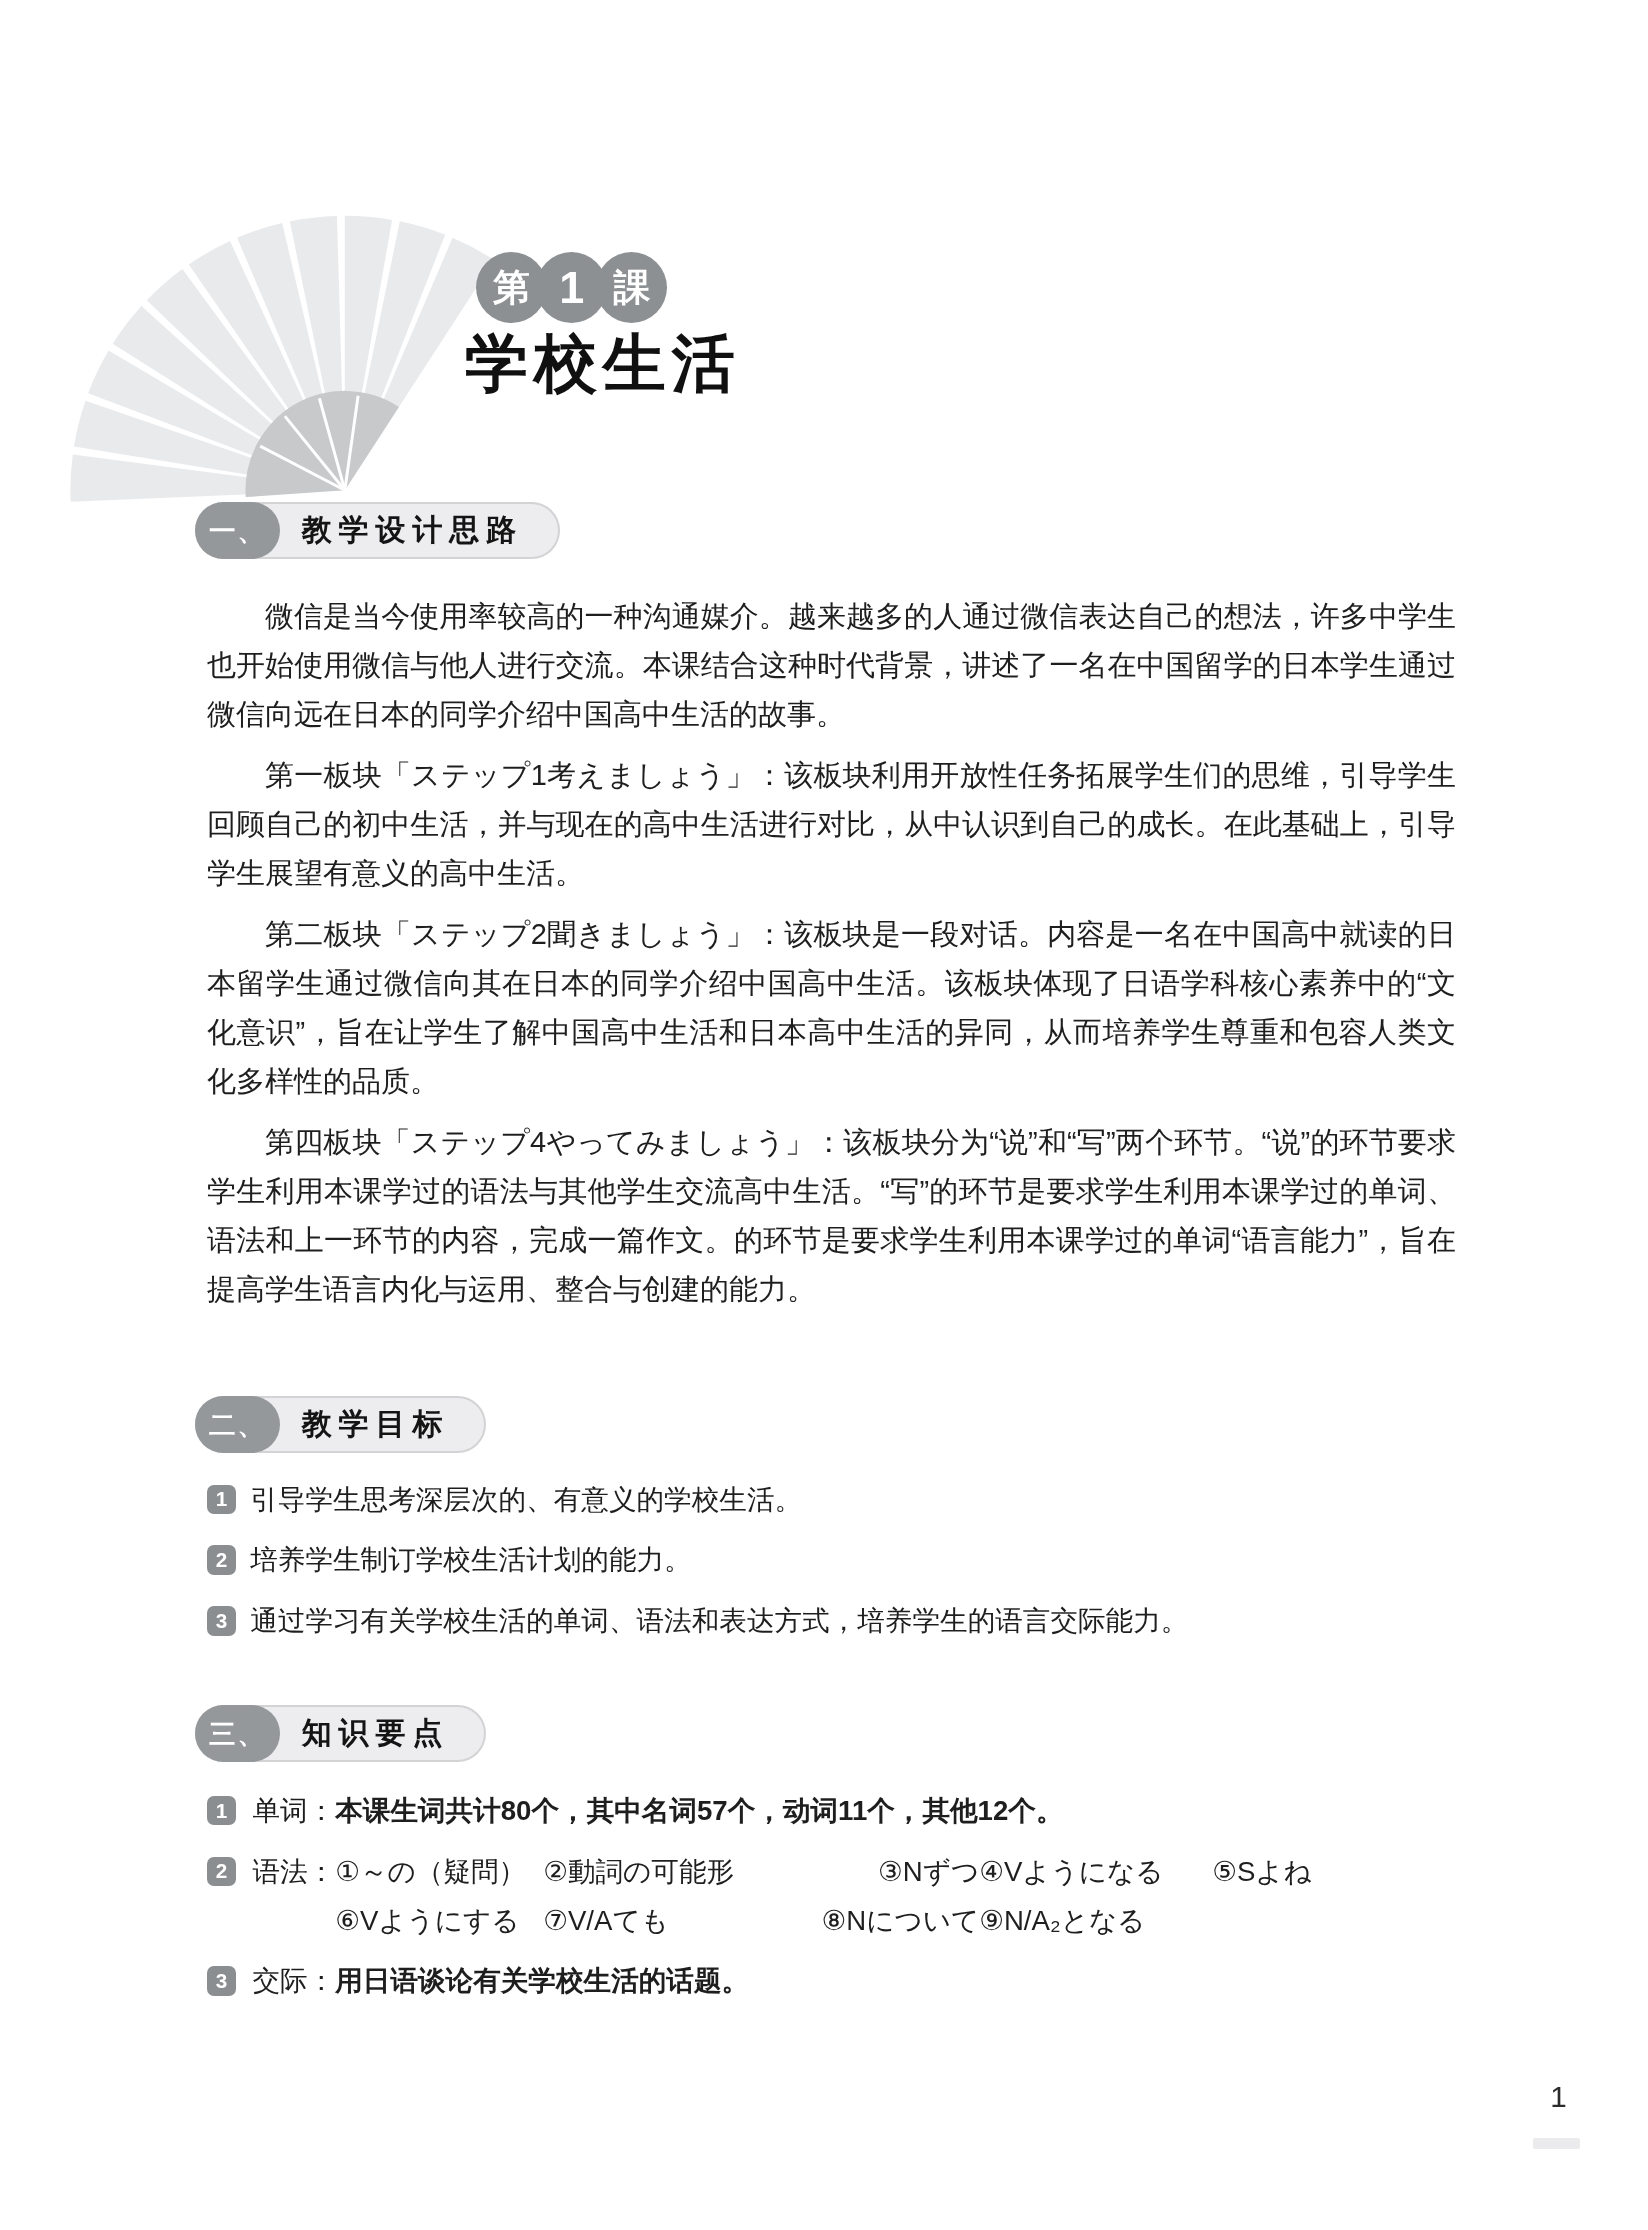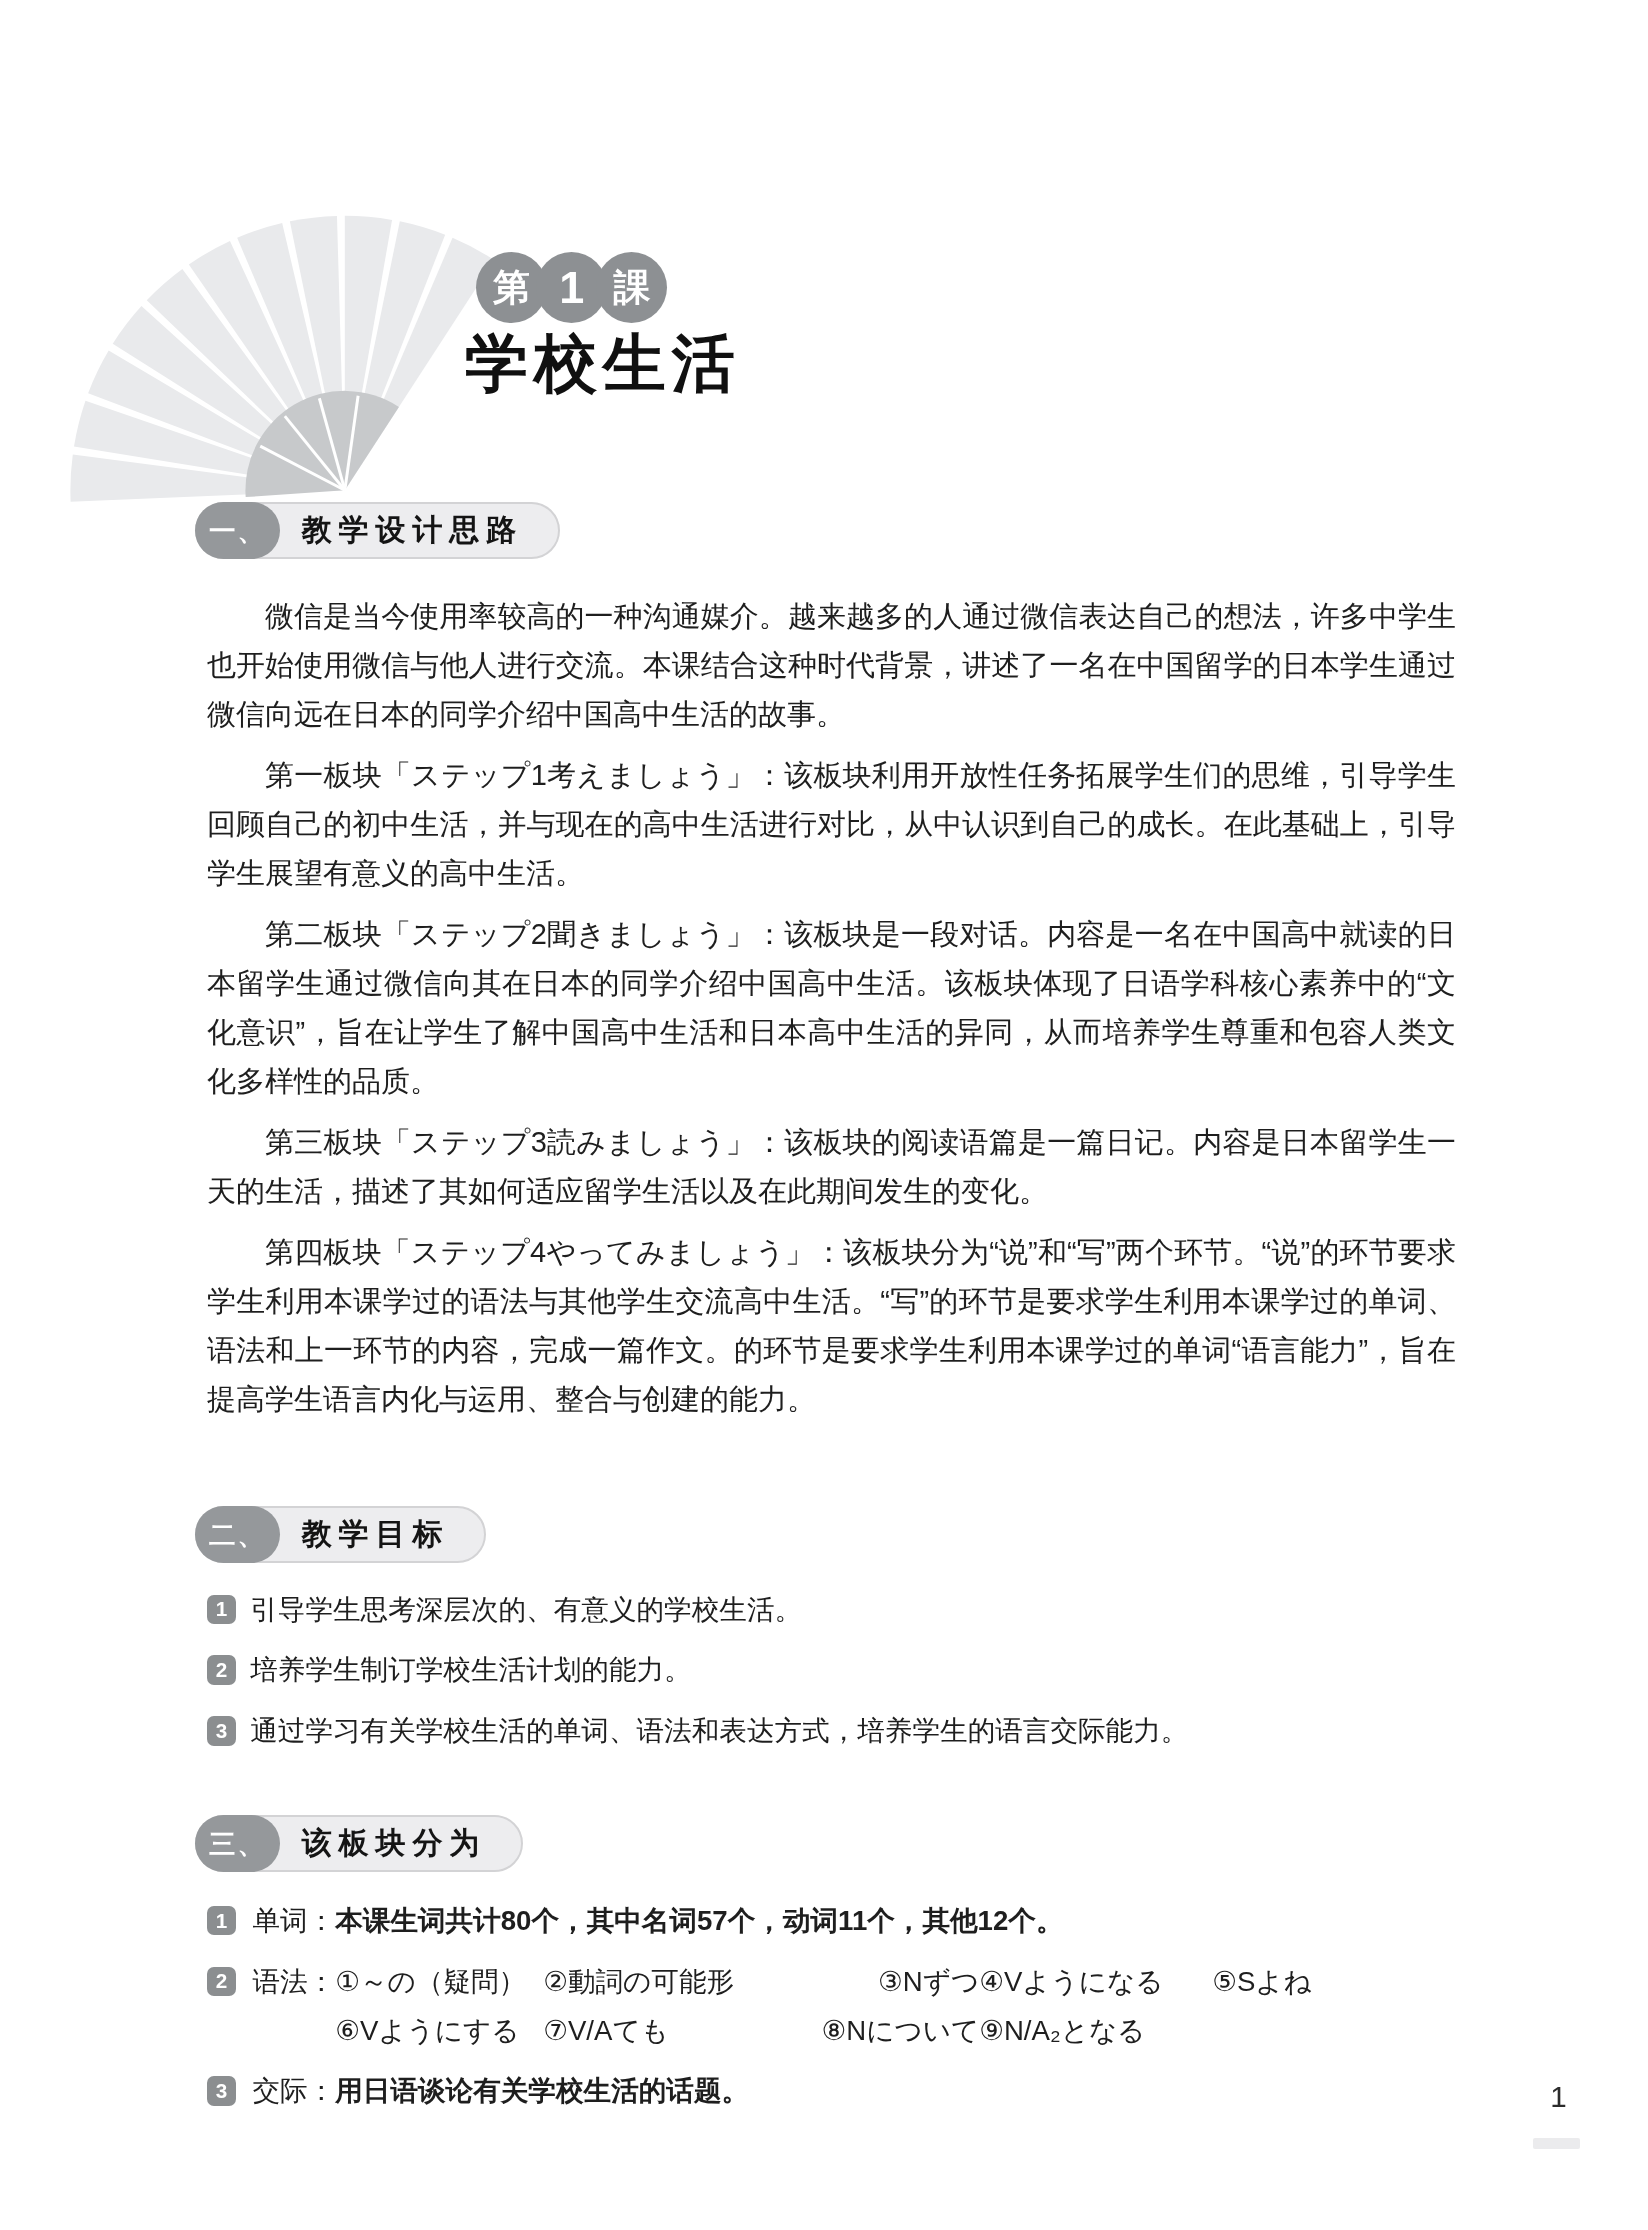--- a/index.html
+++ b/index.html
@@ -122,21 +122,20 @@
   <div class="content">
 
     <div class="sec-header">
       <span class="sec-badge">一、</span>
       <span class="sec-title">教学设计思路</span>
     </div>
     <div class="paras">
       <p>微信是当今使用率较高的一种沟通媒介。越来越多的人通过微信表达自己的想法，许多中学生也开始使用微信与他人进行交流。本课结合这种时代背景，讲述了一名在中国留学的日本学生通过微信向远在日本的同学介绍中国高中生活的故事。</p>
       <p>第一板块「ステップ1考えましょう」：该板块利用开放性任务拓展学生们的思维，引导学生回顾自己的初中生活，并与现在的高中生活进行对比，从中认识到自己的成长。在此基础上，引导学生展望有意义的高中生活。</p>
       <p>第二板块「ステップ2聞きましょう」：该板块是一段对话。内容是一名在中国高中就读的日本留学生通过微信向其在日本的同学介绍中国高中生活。该板块体现了日语学科核心素养中的“文化意识”，旨在让学生了解中国高中生活和日本高中生活的异同，从而培养学生尊重和包容人类文化多样性的品质。</p>
-      <p>第三板块「ステップ3読みましょう」：该板块的阅读语篇是一篇日记。内容是日本留学生一天的生活，描述了其如何适应留学生活以及在此期间发生的变化。</p>
       <p>第四板块「ステップ4やってみましょう」：该板块分为“说”和“写”两个环节。“说”的环节要求学生利用本课学过的语法与其他学生交流高中生活。“写”的环节是要求学生利用本课学过的单词、语法和上一环节的内容，完成一篇作文。的环节是要求学生利用本课学过的单词“语言能力”，旨在提高学生语言内化与运用、整合与创建的能力。</p>
     </div>
 
     <div class="sec-header sec2">
       <span class="sec-badge">二、</span>
       <span class="sec-title">教学目标</span>
     </div>
     <div class="obj-list">
       <div class="n-item">
         <span class="num-badge">1</span>
@@ -147,21 +146,21 @@
         <span class="n-text">培养学生制订学校生活计划的能力。</span>
       </div>
       <div class="n-item">
         <span class="num-badge">3</span>
         <span class="n-text">通过学习有关学校生活的单词、语法和表达方式，培养学生的语言交际能力。</span>
       </div>
     </div>
 
     <div class="sec-header sec3">
       <span class="sec-badge">三、</span>
-      <span class="sec-title">该板块分为</span>
+      <span class="sec-title">知识要点</span>
     </div>
     <div class="kn-list">
 
       <div class="n-item">
         <span class="num-badge">1</span>
         <div class="kn-body">
           <span class="kn-label">单词：</span>
           <span class="kn-text">本课生词共计80个，其中名词57个，动词11个，其他12个。</span>
         </div>
       </div>

